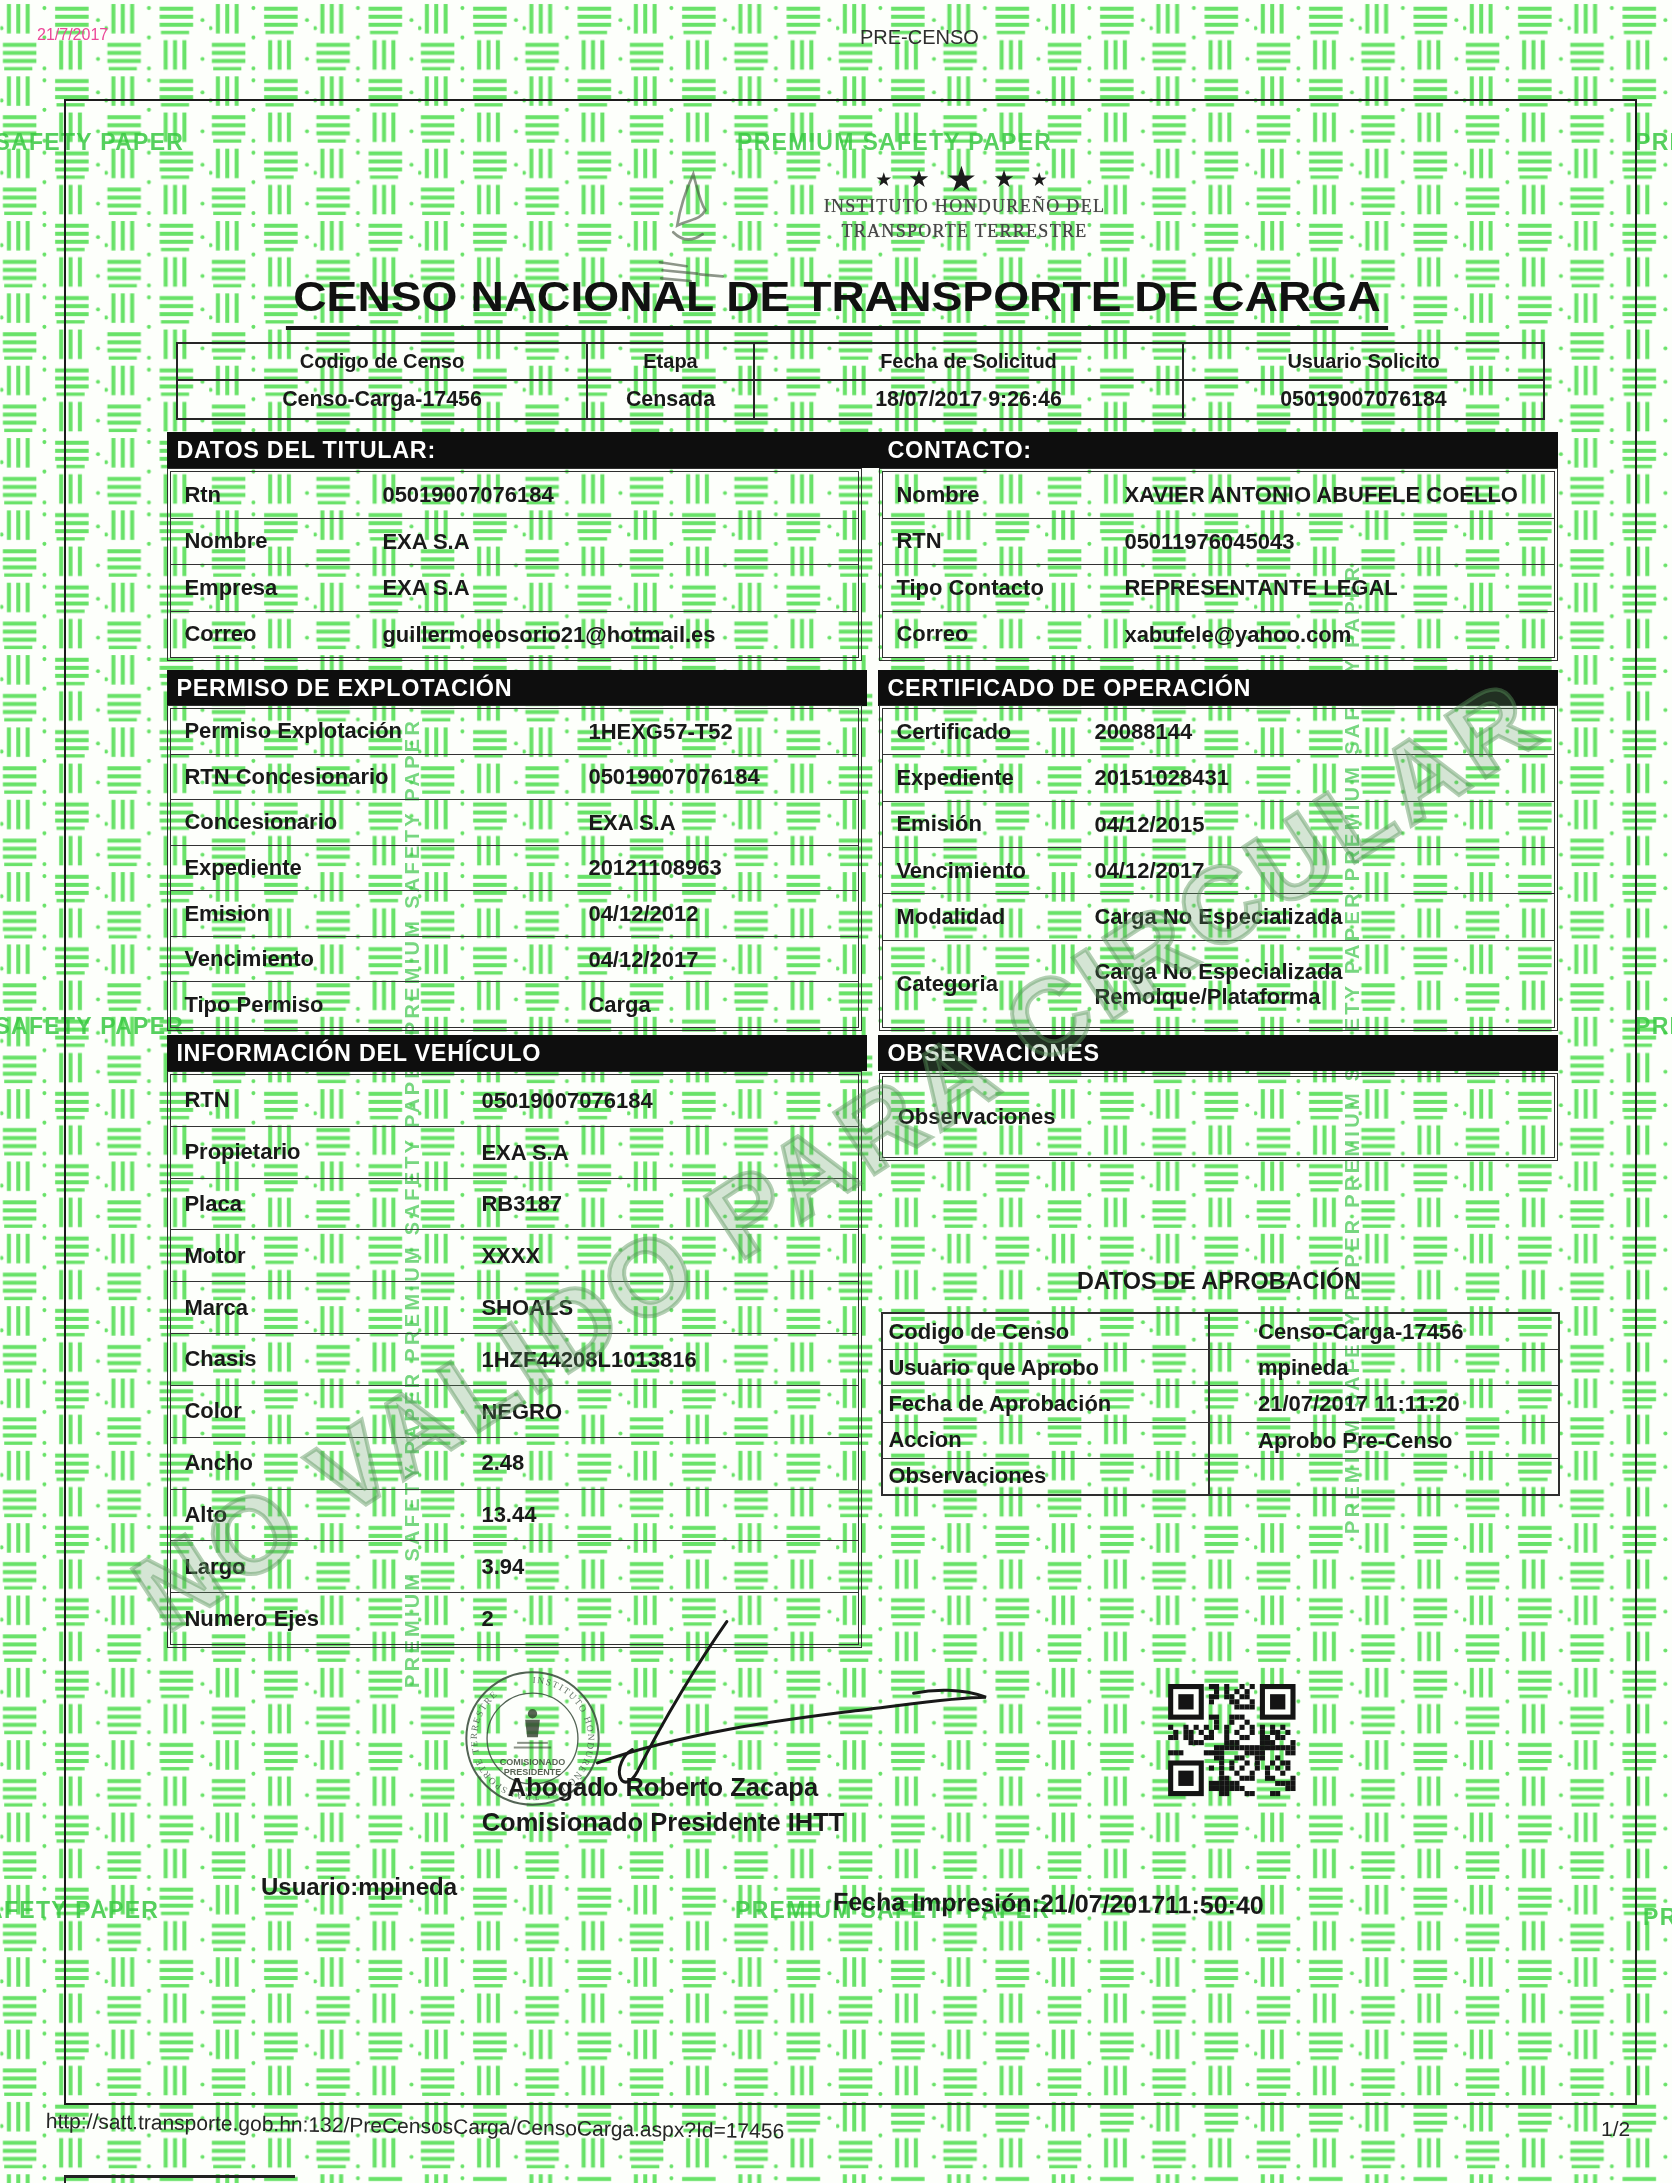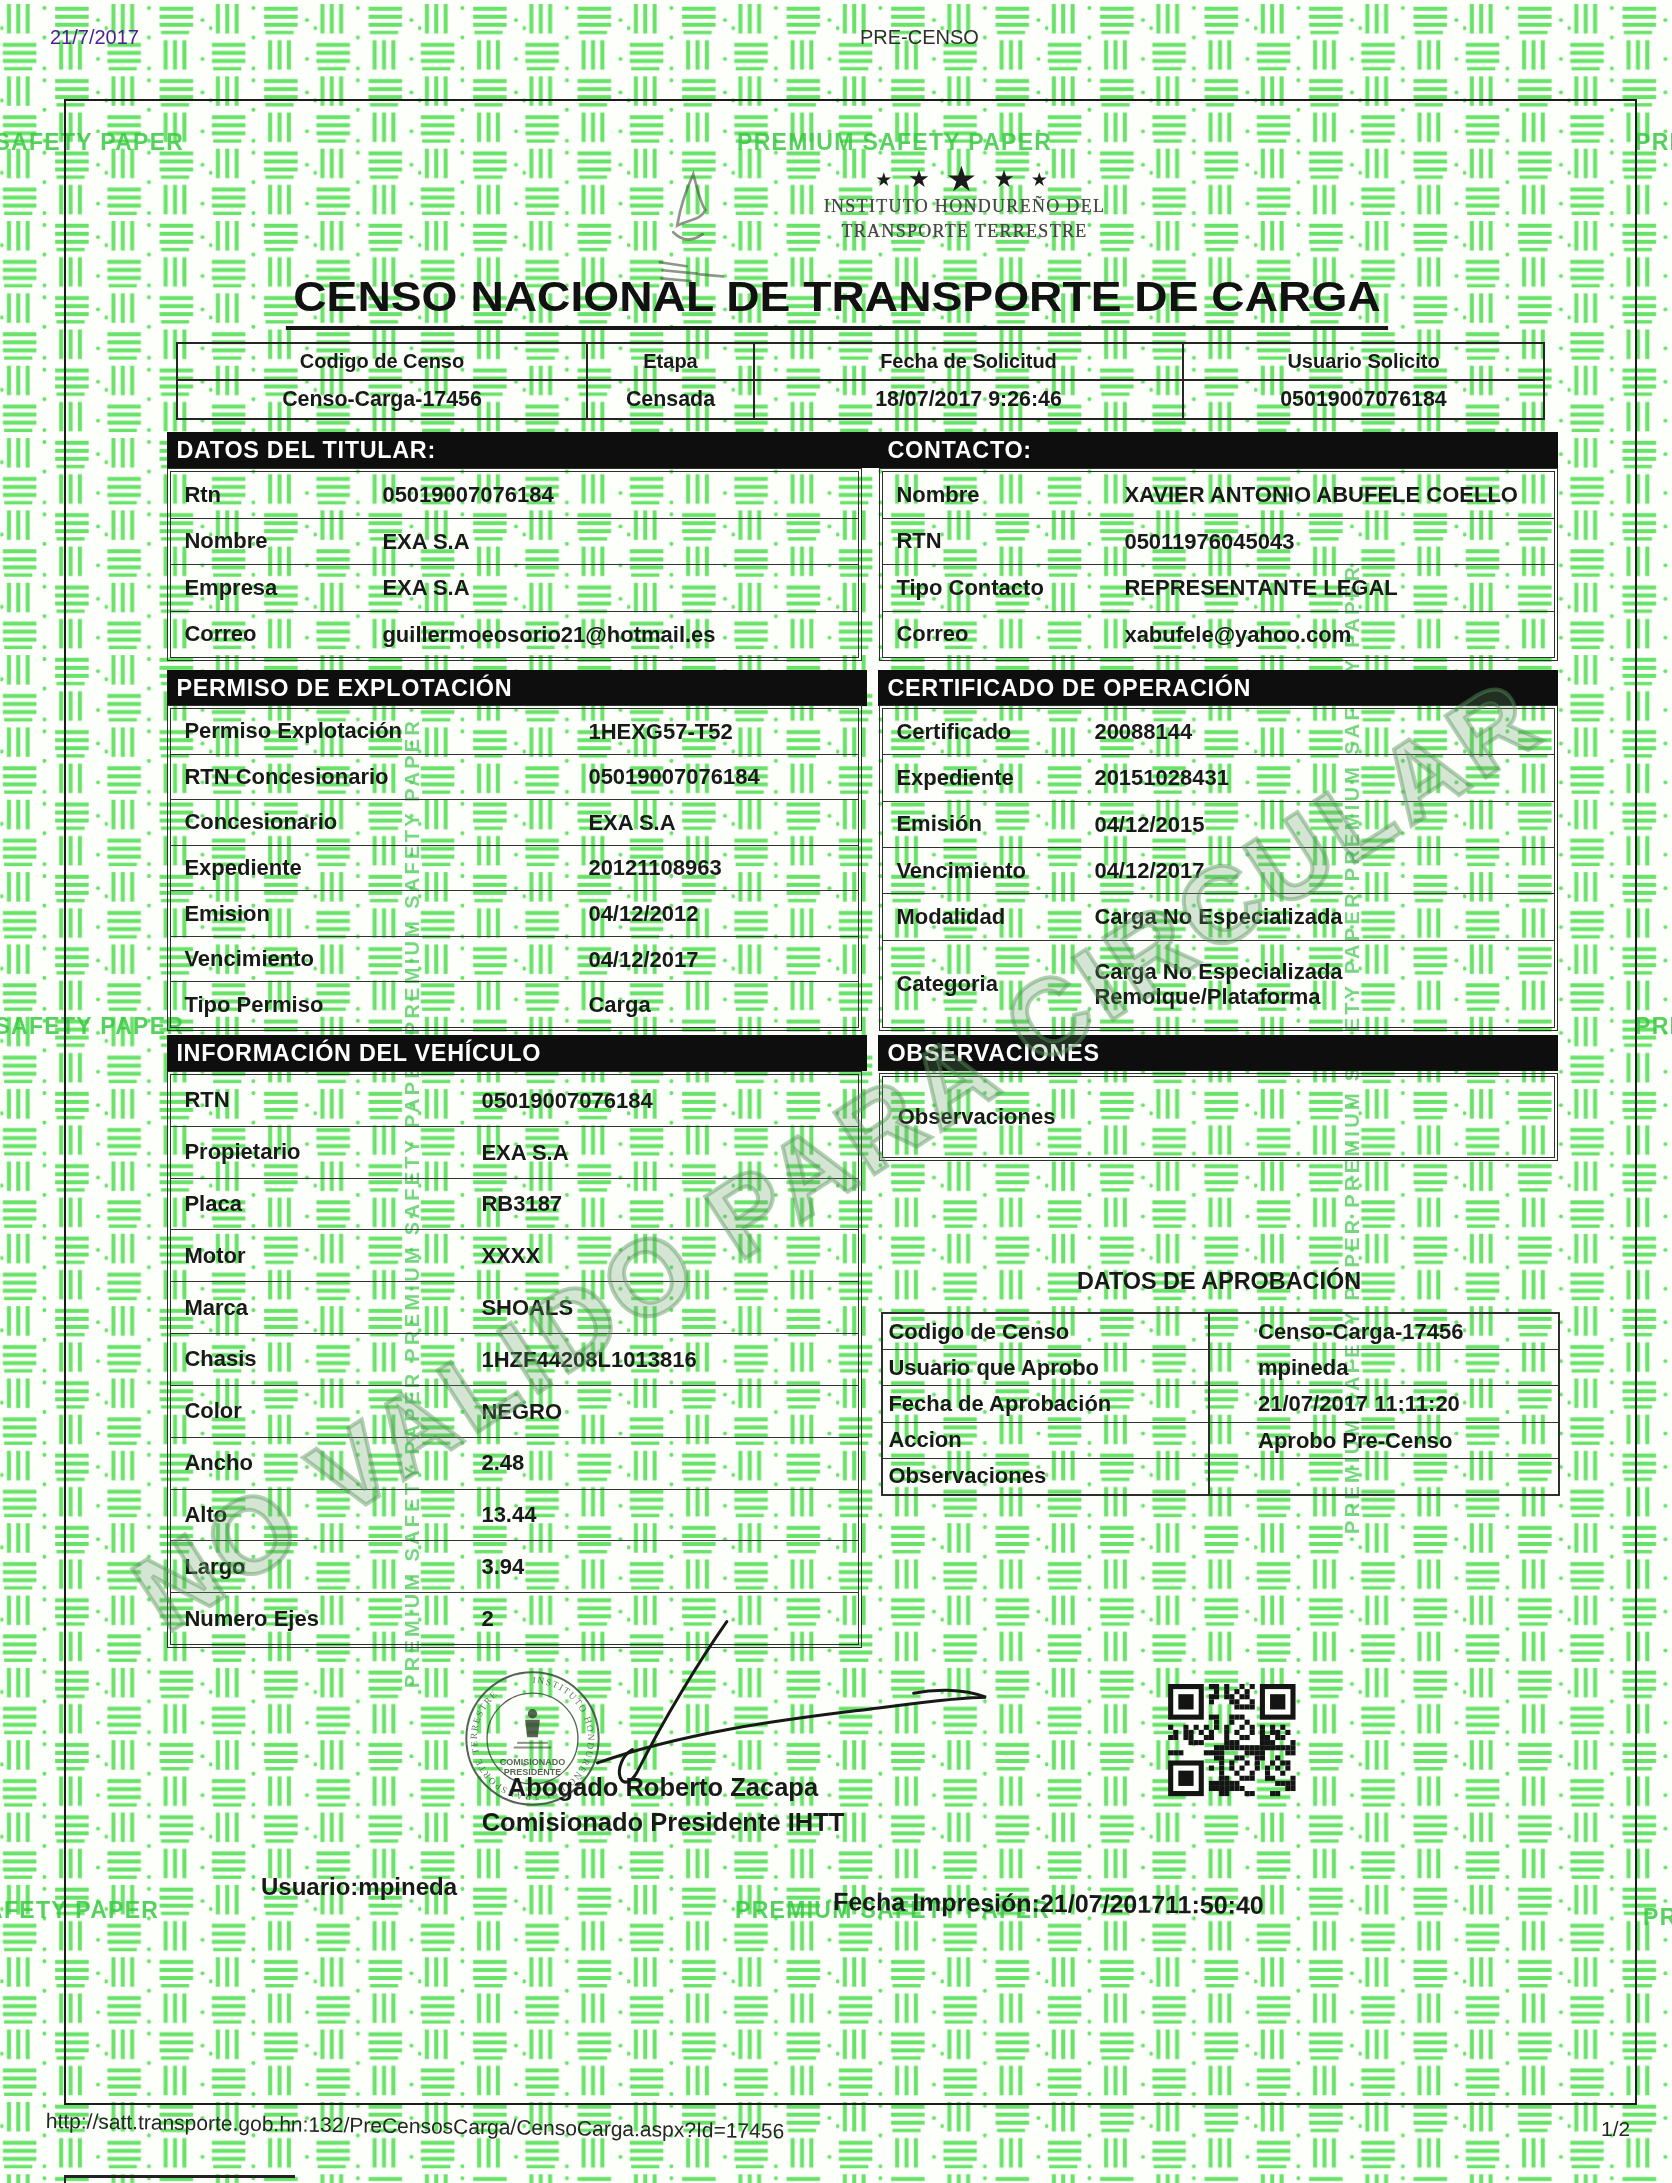--- a/index.html
+++ b/index.html
@@ -6,21 +6,21 @@
   .page{position:relative;width:1673px;height:2183px;background:#fdfffb;overflow:hidden;
         font-family:"Liberation Sans",sans-serif;color:#191919;}
   .pattern{position:absolute;left:0;top:0;z-index:0;}
   
   .sp-h{position:absolute;z-index:1;font-weight:bold;font-size:23px;letter-spacing:1.3px;
         color:rgba(56,200,66,0.85);white-space:nowrap;}
   .sp-v{position:absolute;z-index:1;font-weight:bold;font-size:20px;letter-spacing:3.3px;
         color:rgba(66,200,80,0.72);white-space:nowrap;transform:rotate(-90deg);
         transform-origin:left top;}
   
-  .print-date{position:absolute;left:37px;top:25.5px;font-size:20px;color:#4c1d95;z-index:2;margin-left:13px;}
+  .print-date{position:absolute;left:37px;top:25.5px;font-size:16px;color:#ec4899;z-index:2;}
   .print-title{position:absolute;left:860px;top:25.5px;font-size:20px;color:#2e2e2e;z-index:2;}
   .frame{position:absolute;left:64px;top:99px;width:1569px;height:2002px;
          border:2px solid #1c1c1c;z-index:1;}
   .page2-start{position:absolute;left:64px;top:2175px;width:231px;height:3.3px;background:#222;z-index:2;}
   .page2-start-v{position:absolute;left:64px;top:2175px;width:2px;height:8.7px;background:#222;z-index:2;}
   
   .stars{position:absolute;left:841px;top:159px;width:241px;text-align:center;z-index:2;color:#1b1b1b;}
   .stars span{display:inline-block;margin:0 8px;vertical-align:middle;}
   .star-s{font-size:19px;} .star-m{font-size:24px;} .star-l{font-size:35px;}
   .org{position:absolute;left:770px;top:194px;width:389px;text-align:center;z-index:2;

